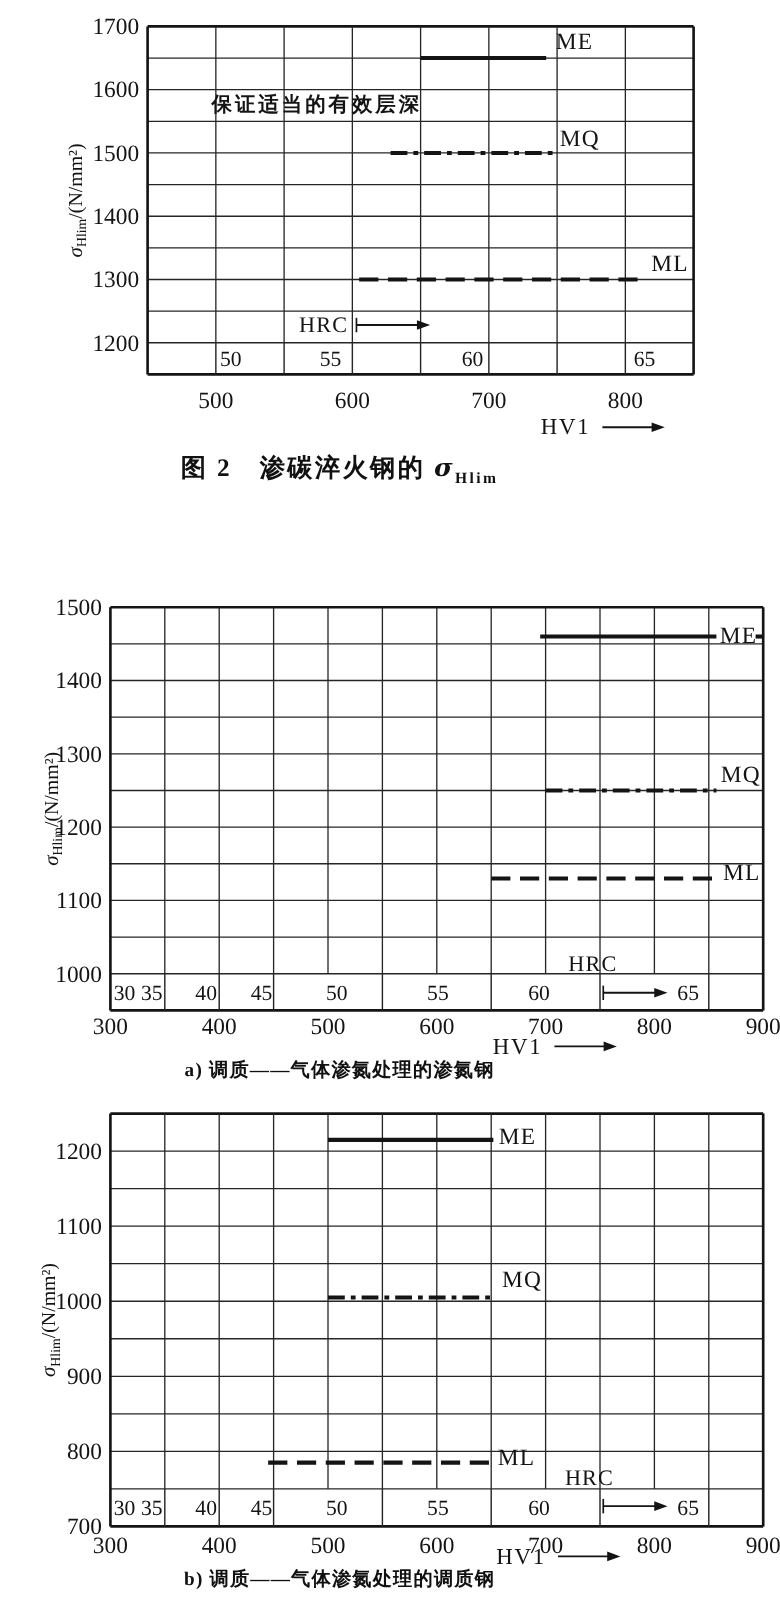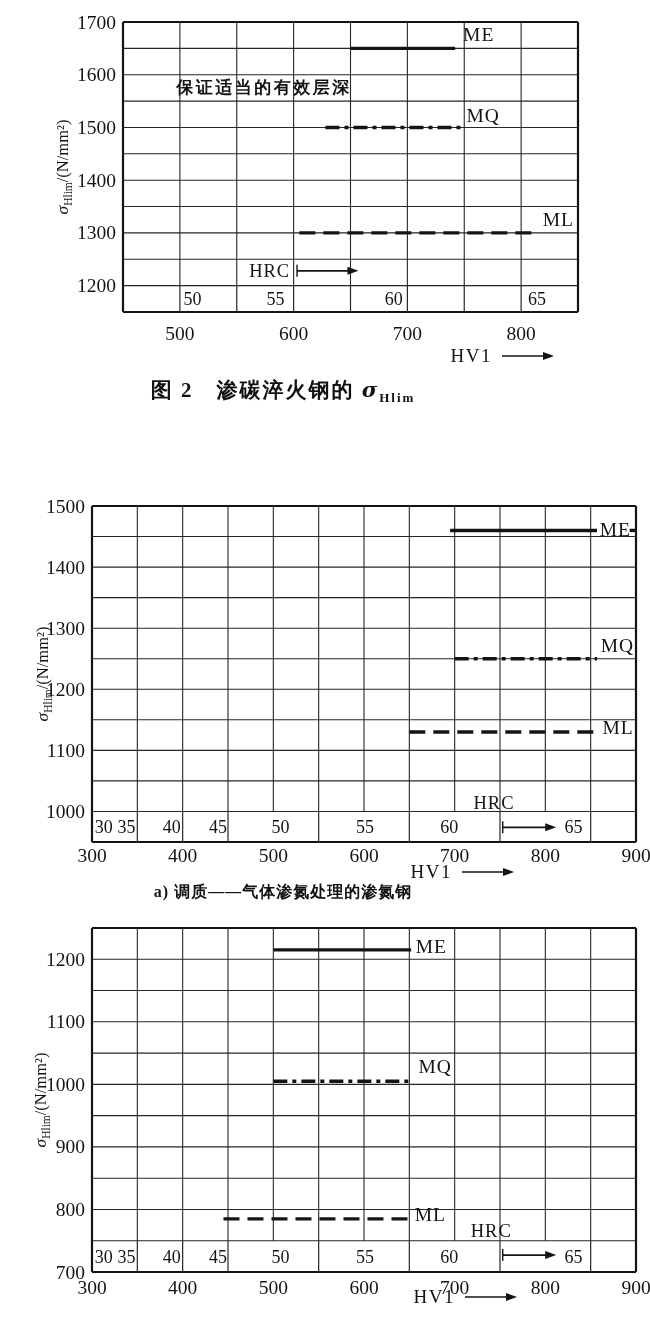--- a/index.html
+++ b/index.html
@@ -272,13 +272,14 @@
           <line x1="465" y1="1297" x2="508" y2="1297" stroke="#141414" stroke-width="1.6"></line>
           <polygon points="517,1297 506,1293 506,1301" fill="#141414"></polygon>
         </g>
       </g>
     </svg>
 
   <div class="caption fig2"><span>图 2　渗碳淬火钢的 </span><span class="sigma">σ</span><sub>Hlim</sub></div>
 
   <div class="caption sub" style="top:882px;">a) 调质——气体渗氮处理的渗氮钢</div>
 
+  <div class="caption sub" style="top:1306px;">b) 调质——气体渗氮处理的调质钢</div>
 </div>
 
 </body></html>

